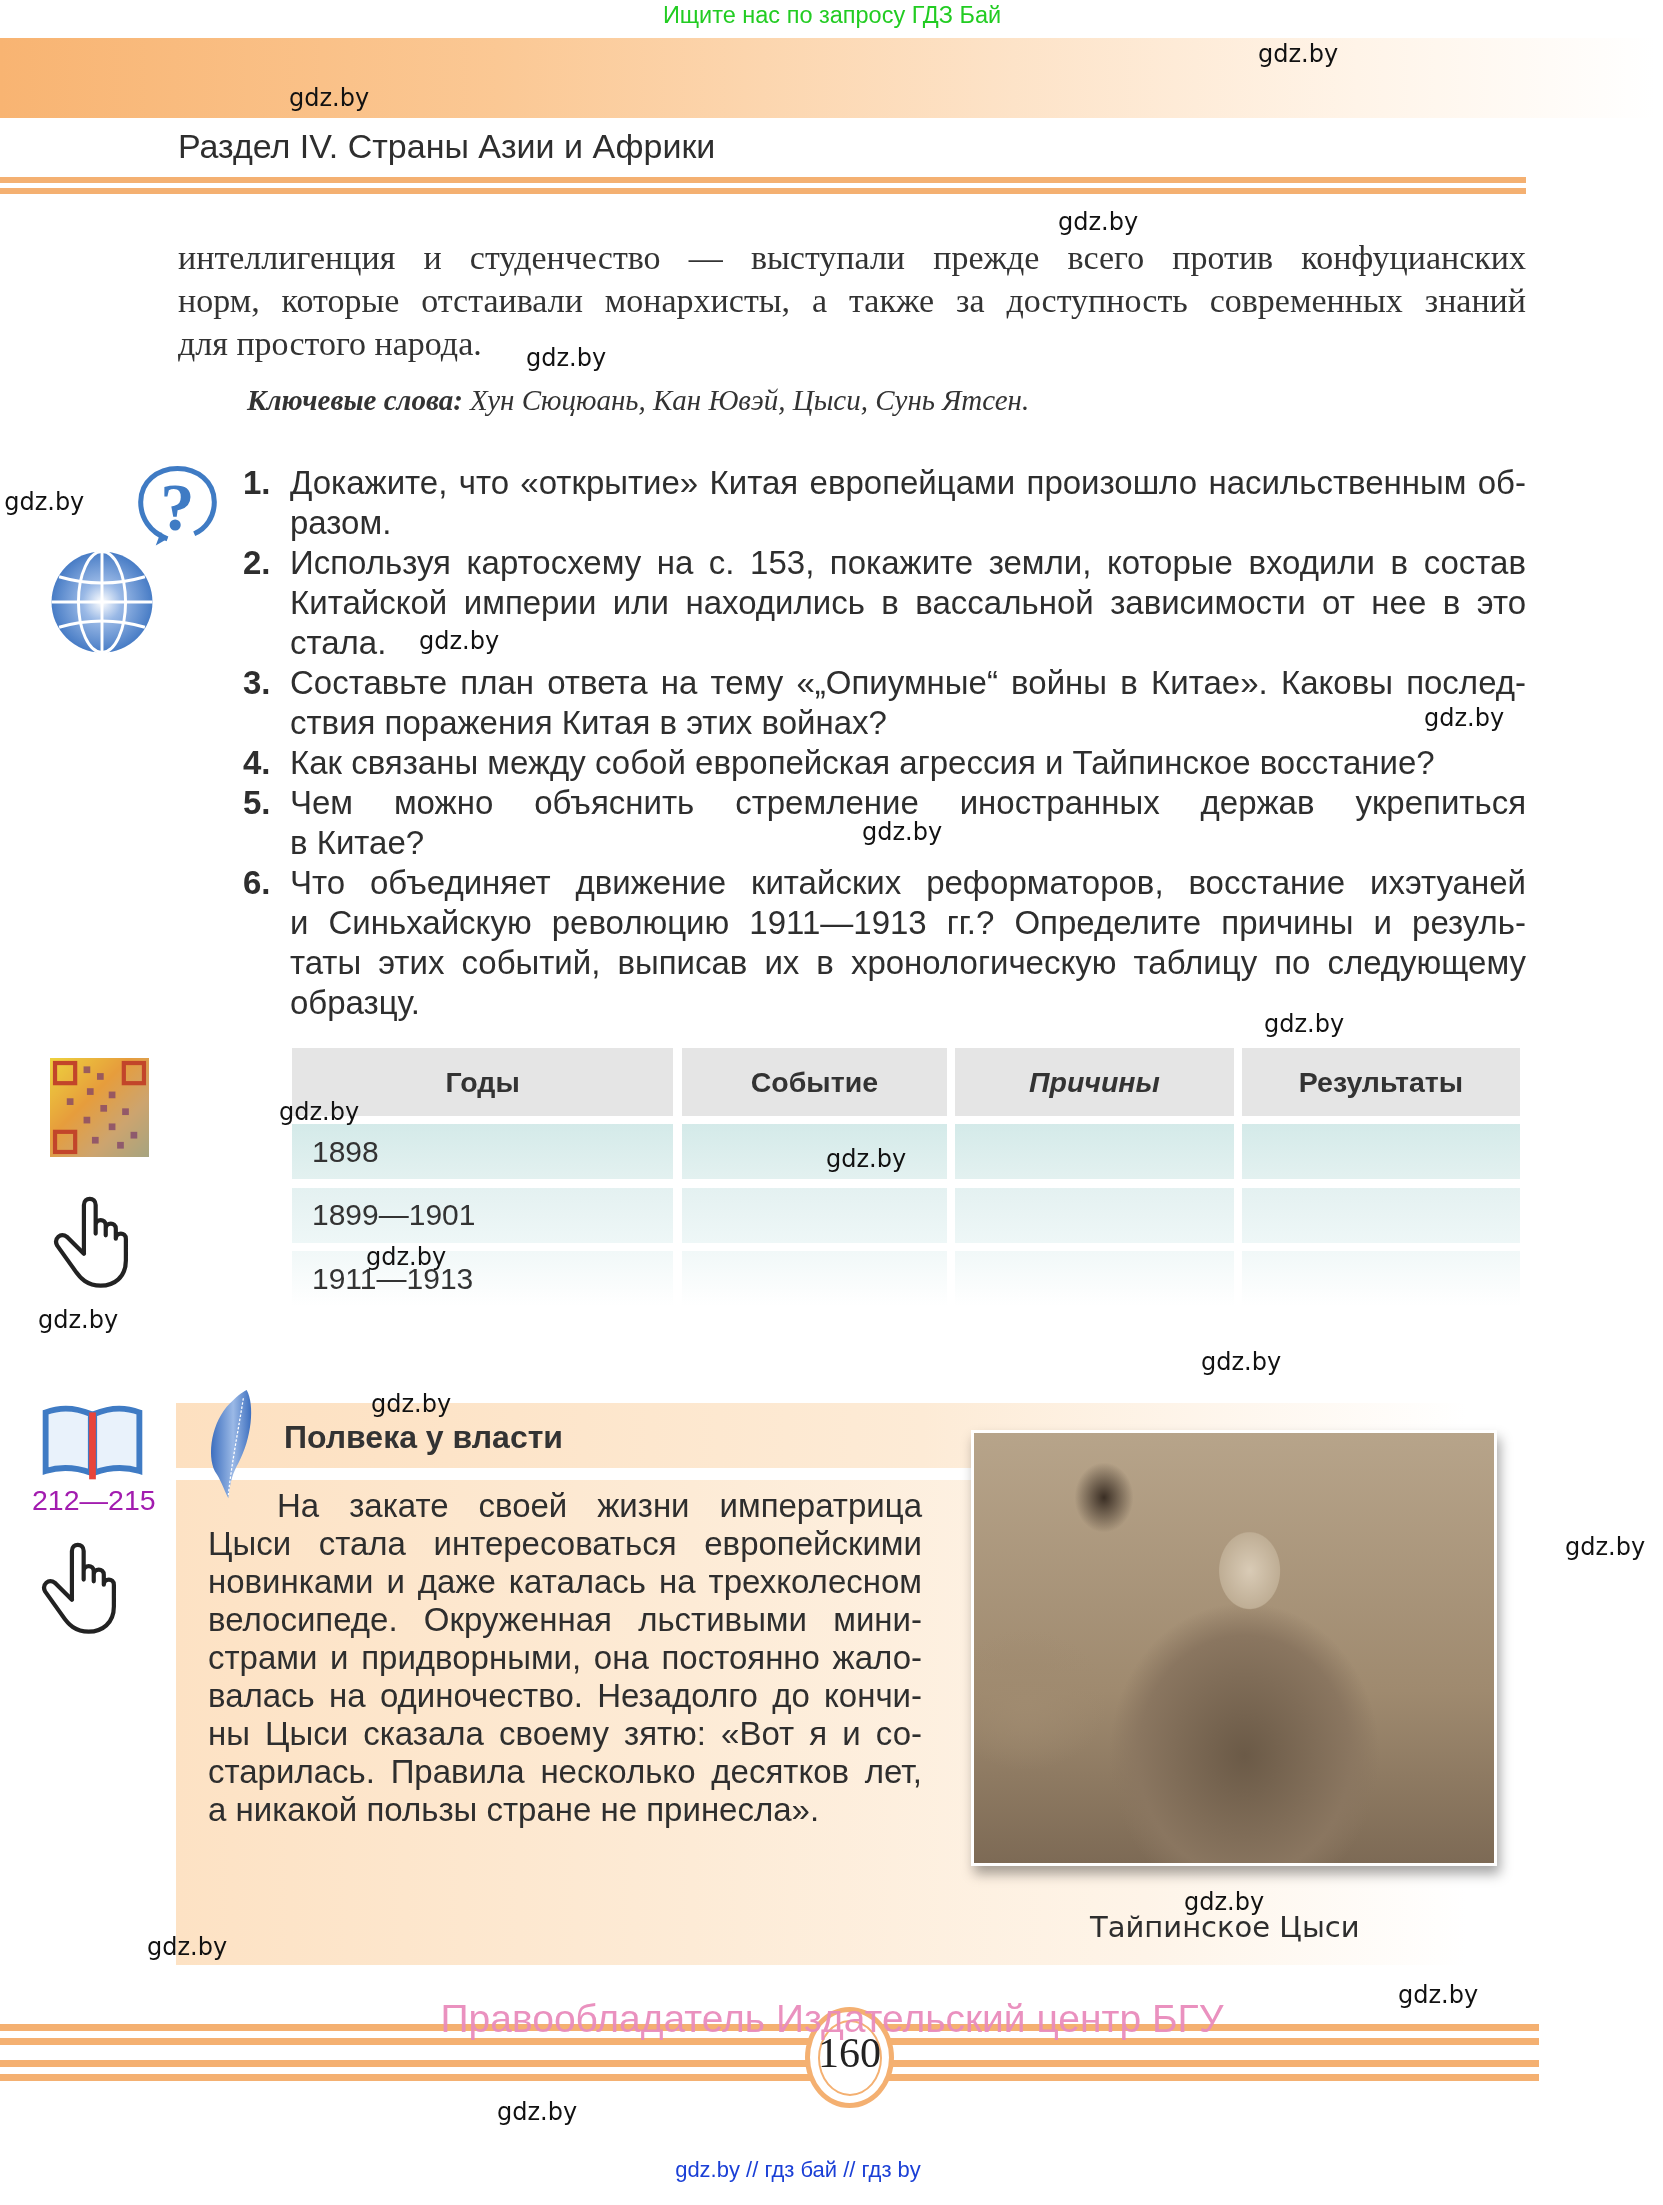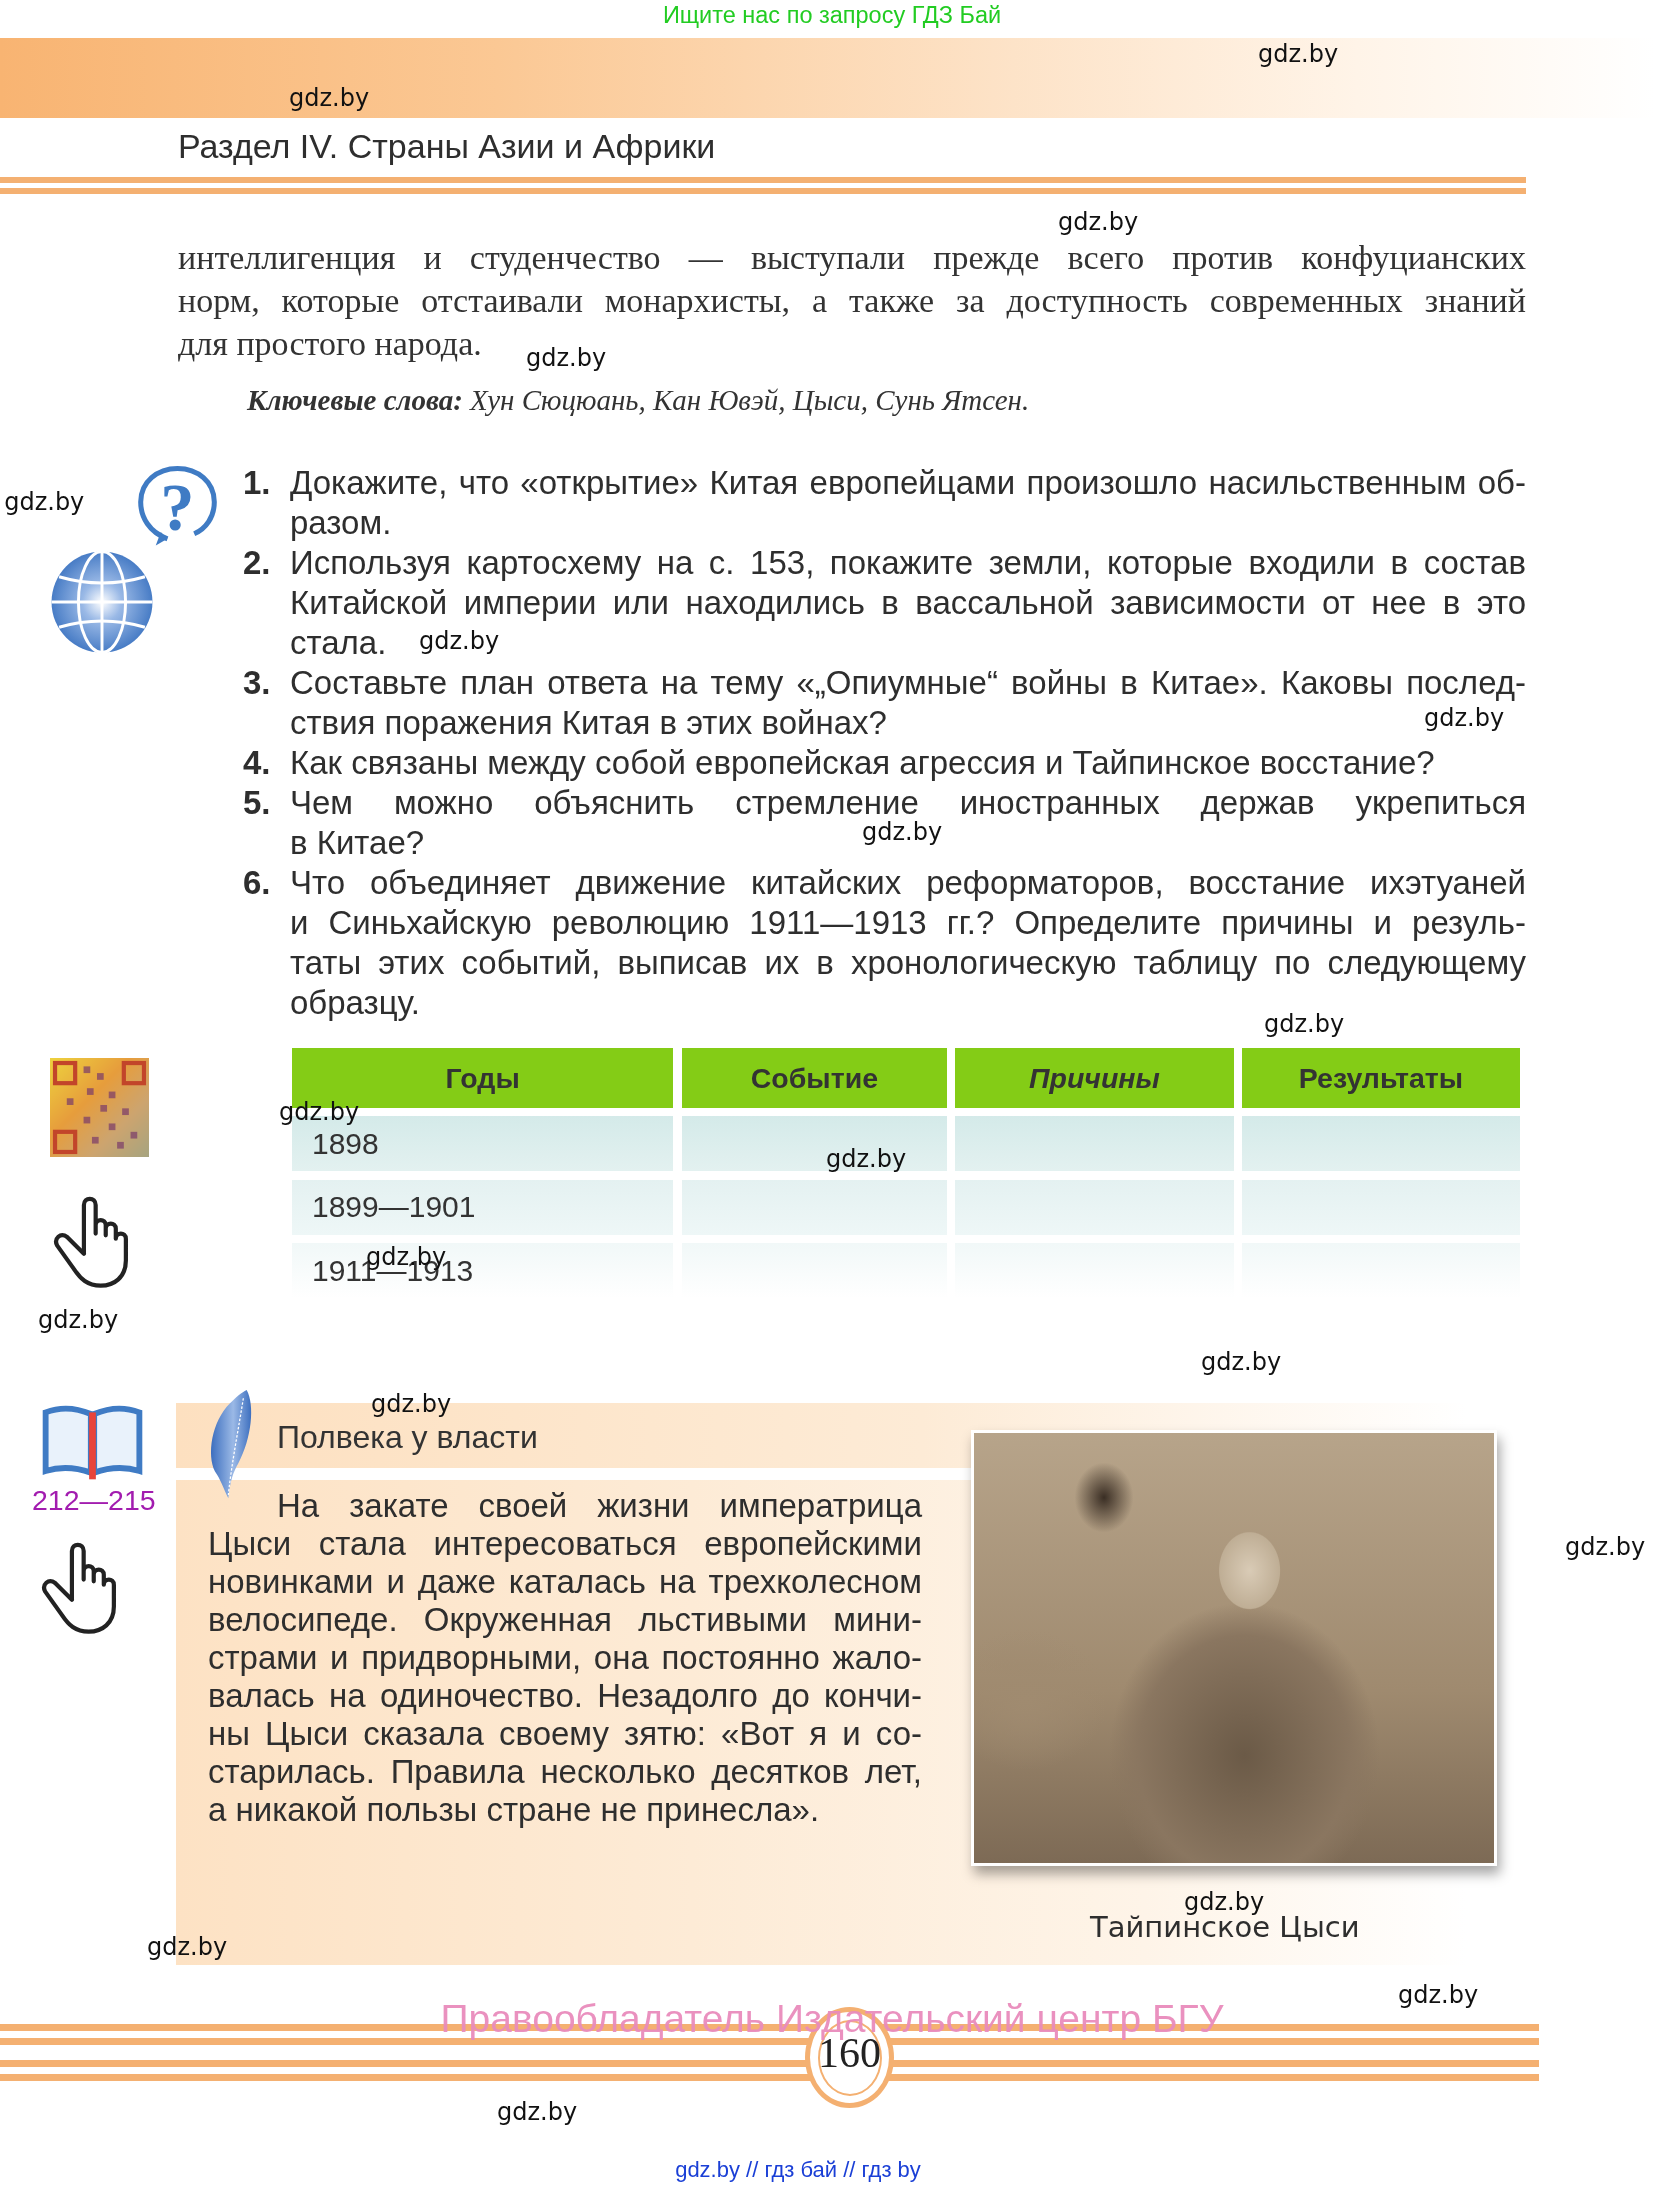--- a/index.html
+++ b/index.html
@@ -24,29 +24,29 @@
   .q .num{position:absolute;left:0;top:0;font-weight:bold;}
   .q .qt{display:block;text-align:justify;}
   .q .ln{display:block;text-align-last:justify;}
   .q .ln.last{text-align-last:left;}
   
   .icon{position:absolute;}
   
   #table{left:292px;top:1048px;width:1228px;}
   .trow{display:flex;gap:8.4px;margin-bottom:8.4px;}
   .tcell{height:60px;display:flex;align-items:center;font-size:28.5px;}
-  .thead .tcell{background:#84cc16;justify-content:center;font-weight:bold;color:#333;height:60px;}
+  .thead .tcell{background:#e5e5e5;justify-content:center;font-weight:bold;color:#333;height:68px;}
   .tbody .tcell{height:55px;padding-left:20px;color:#333;box-sizing:border-box;font-size:30px;}
   .c1{width:384px;}.c2{width:267px;}.c3{width:280px;font-style:italic;}.c4{width:280px;}
   
   #box-head{left:176px;top:1403px;width:746px;height:65px;background:linear-gradient(to right,#fde0c0,#fdebd6);}
   #box-body{left:176px;top:1480px;width:1291px;height:485px;
       background:linear-gradient(to right,#fde2c4 0%,#fdebd6 40%,#fef4e8 75%,#ffffff 100%);}
   #box-top-strip{left:922px;top:1403px;width:545px;height:65px;background:linear-gradient(to right,#fdebd6,#ffffff);}
-  #box-title{left:277px;top:1419px;font-size:32px;font-weight:normal;color:#333;}
+  #box-title{left:284px;top:1419px;font-size:32px;font-weight:bold;color:#333;}
   #box-text{left:208px;top:1487px;width:714px;font-size:33px;line-height:38px;color:#2e2e2e;}
   #box-text .ln{display:block;text-align:justify;text-align-last:justify;}
   #box-text .ln.first{text-indent:69px;}
   #box-text .ln.last{text-align-last:left;}
   #photo{left:971px;top:1430px;width:526px;height:436px;background:#fff;box-shadow:3.4px 8.4px 11.7px rgba(0,0,0,0.35);}
   #photo-inner{position:absolute;left:3.4px;top:3.4px;right:3.4px;bottom:3.4px;
       background:
         radial-gradient(ellipse 50px 63px at 53% 32%, #d9cbb6 0%, #bfae95 60%, transparent 62%),
         radial-gradient(ellipse 193px 218px at 52% 75%, #6b5a47 0%, #8a7660 55%, transparent 70%),
         radial-gradient(ellipse 42px 50px at 25% 15%, #3a2e24 0%, transparent 70%),

